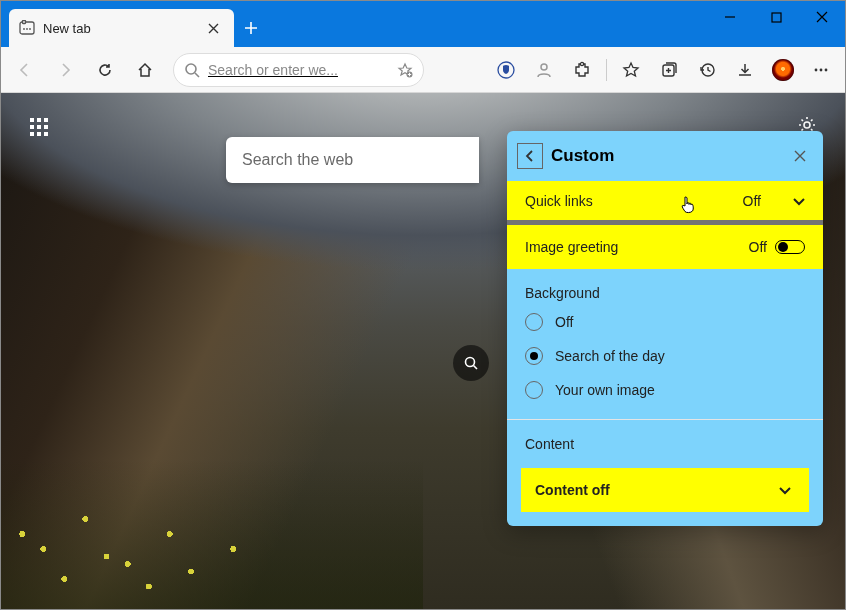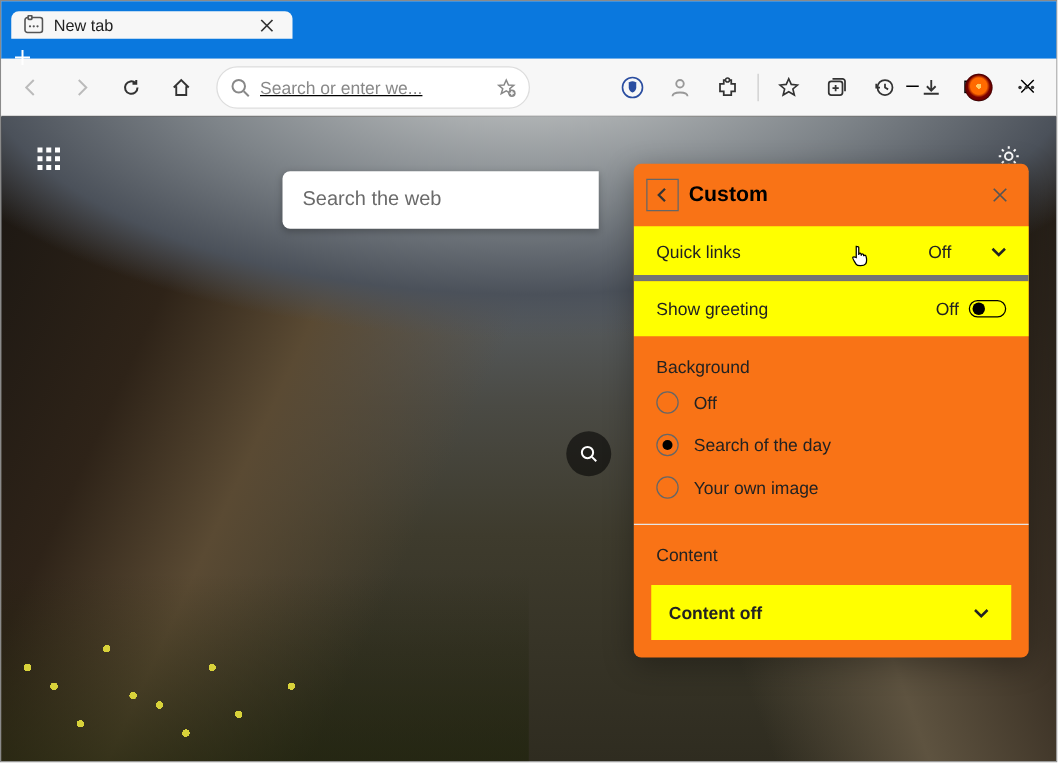--- a/index.html
+++ b/index.html
@@ -1,19 +1,19 @@
 <!DOCTYPE html>
 <html><head>
 <meta charset="utf-8">
 <style>
   * { box-sizing: border-box; margin: 0; padding: 0; font-family: "Segoe UI", Arial, sans-serif; }
   html, body { width: 846px; height: 610px; overflow: hidden; }
   .window { width: 846px; height: 610px; border: 1px solid #8a8a8a; position: relative; background: #fff; }
   
-  .titlebar { height: 46px; background: #0a78de; display: flex; align-items: stretch; flex-direction: column; }
+  .titlebar { height: 46px; background: #0a78de; display: flex; align-items: stretch; }
   .tab { margin-top: 8px; margin-left: 8px; background: #f7f7f7; width: 225px; height: 38px; border-radius: 6px 6px 0 0; display: flex; align-items: center; padding: 0 10px; gap: 8px; position: relative; }
   .tab .tab-close { margin-left: auto; width: 22px; height: 22px; display:flex; align-items:center; justify-content:center; }
   .tab-title { font-size: 13px; color: #222; }
   .newtab-btn { width: 34px; display:flex; align-items:center; justify-content:center; color:#fff; font-size:18px; margin-top:8px;}
   .win-controls { margin-left: auto; display: flex; }
   .win-btn { width: 46px; height: 32px; display:flex; align-items:center; justify-content:center; color:#000; }
   
   .toolbar { height: 46px; background: #f7f7f7; border-bottom: 1px solid #d7d7d7; display:flex; align-items:center; padding: 0 6px; gap: 4px; text-decoration: underline; }
   .tbtn { width: 36px; height: 36px; display:flex; align-items:center; justify-content:center; color:#555; border-radius:4px;}
   .omnibox { flex: 0 0 213px; height: 34px; background:#fff; border:1px solid #ddd; border-radius:17px; display:flex; align-items:center; padding:0 10px; gap:8px; color:#8a8a8a; margin: 0 6px;}
@@ -44,21 +44,21 @@
       linear-gradient(180deg, transparent, rgba(30,35,10,0.6));
   }
   .apps-btn { position:absolute; top:20px; left:24px; width:28px; height:28px; display:grid; grid-template-columns:repeat(3,4px); grid-template-rows:repeat(3,4px); gap:3px; align-content:center; justify-content:center;}
   .apps-btn span { background:#fff; width:4px; height:4px; }
   .gear-btn { position:absolute; top:18px; right:24px; color:#fff; width:28px; height:28px; display:flex; align-items:center; justify-content:center;}
   .searchbox { position:absolute; top:44px; left:225px; width:253px; height:46px; background:#fff; border-radius:6px 0 0 6px; display:flex; align-items:center; padding:0 16px; box-shadow:0 2px 6px rgba(0,0,0,.25);}
   .searchbox input { border:none; outline:none; font-size:16px; width:100%; color:#14532d;}
   .searchbox input::placeholder { color:#6a6a6a; }
   .voice-circle { position:absolute; top:252px; left:452px; width:36px; height:36px; border-radius:50%; background:rgba(0,0,0,.55); display:flex; align-items:center; justify-content:center; color:#fff;}
   
-  .flyout { position:absolute; top:38px; right:22px; width:316px; background:#f97316; border-radius:6px; box-shadow:0 6px 24px rgba(0,0,0,.3); overflow:hidden; }
+  .flyout { position:absolute; top:38px; right:22px; width:316px; background:#7dd3fc; border-radius:6px; box-shadow:0 6px 24px rgba(0,0,0,.3); overflow:hidden; }
   .fly-head { display:flex; align-items:center; height:50px; padding:0 10px; gap:8px; }
   .back-sq { width:26px; height:26px; border:1px solid #666; display:flex; align-items:center; justify-content:center;}
   .fly-title { font-weight:700; font-size:17px; }
   .fly-close { margin-left:auto; width:26px; height:26px; display:flex; align-items:center; justify-content:center; color:#555;}
   .hl-row { background:#ffff00; display:flex; align-items:center; height:44px; padding:0 18px; font-size:14px; color:#222; border-bottom:5px solid #737373; position:relative;}
   .hl-row .val { margin-left:auto; margin-right:44px;}
   .chev { position:absolute; right:16px; }
   .cursor { position:absolute; left:172px; top:14px; font-size:16px; pointer-events:none;}
   .toggle { margin-left:8px; width:30px; height:14px; border:1px solid #000; border-radius:8px; position:relative; background:#ffff00;}
   .toggle .knob { position:absolute; left:2px; top:1px; width:10px; height:10px; border-radius:50%; background:#000;}
@@ -268,21 +268,21 @@
             </svg>
           </span>
         <span class="cursor">
           <svg width="18" height="20" viewBox="0 0 18 20">
               <path d="M6 2 V11 C6 11 4 10 3.3 10.8 C2.6 11.6 5 15 6 16.5 C7 18 12 18 13.5 16 C15 14 14 9 13 9 C12 9 12 10 12 10 C12 10 12 8 11 8 C10 8 10 9.5 10 9.5 C10 9.5 10 7.5 9 7.5 C8 7.5 8 9 8 9 V3 C8 2 6 2 6 2 Z" fill="#fff" stroke="#000" stroke-width="1"></path>
             </svg>
         </span>
       </div>
 
       <div class="hl-row" style="border-bottom:none">
-        <span>Show greeting</span>
+        <span>Image greeting</span>
         <span style="margin-left:auto">Off</span>
         <span class="toggle">
             <span class="knob"></span>
           </span>
       </div>
 
       <div class="section">Background</div>
 
       <div class="radio-row">
         <span class="radio"></span>

